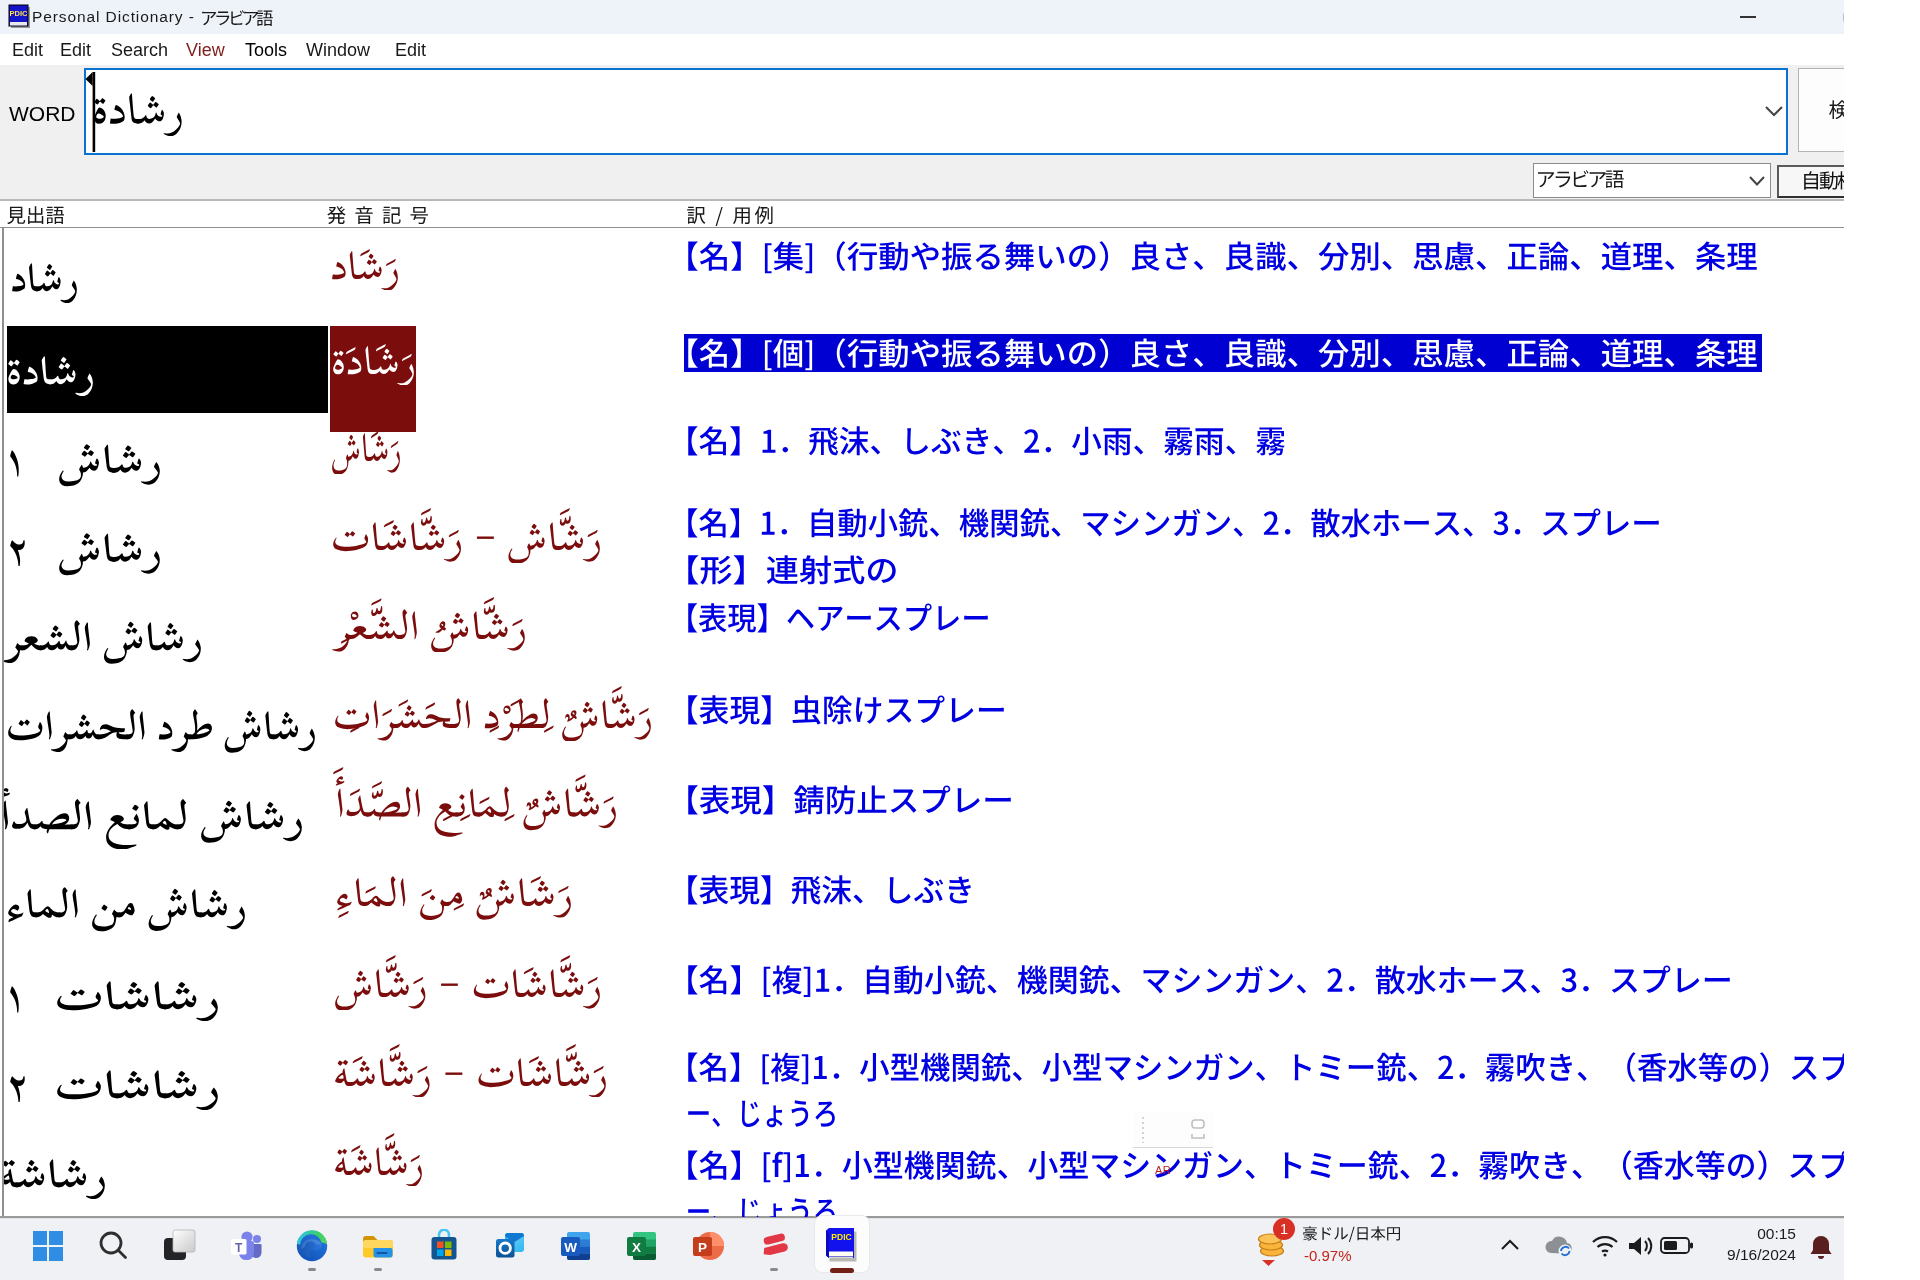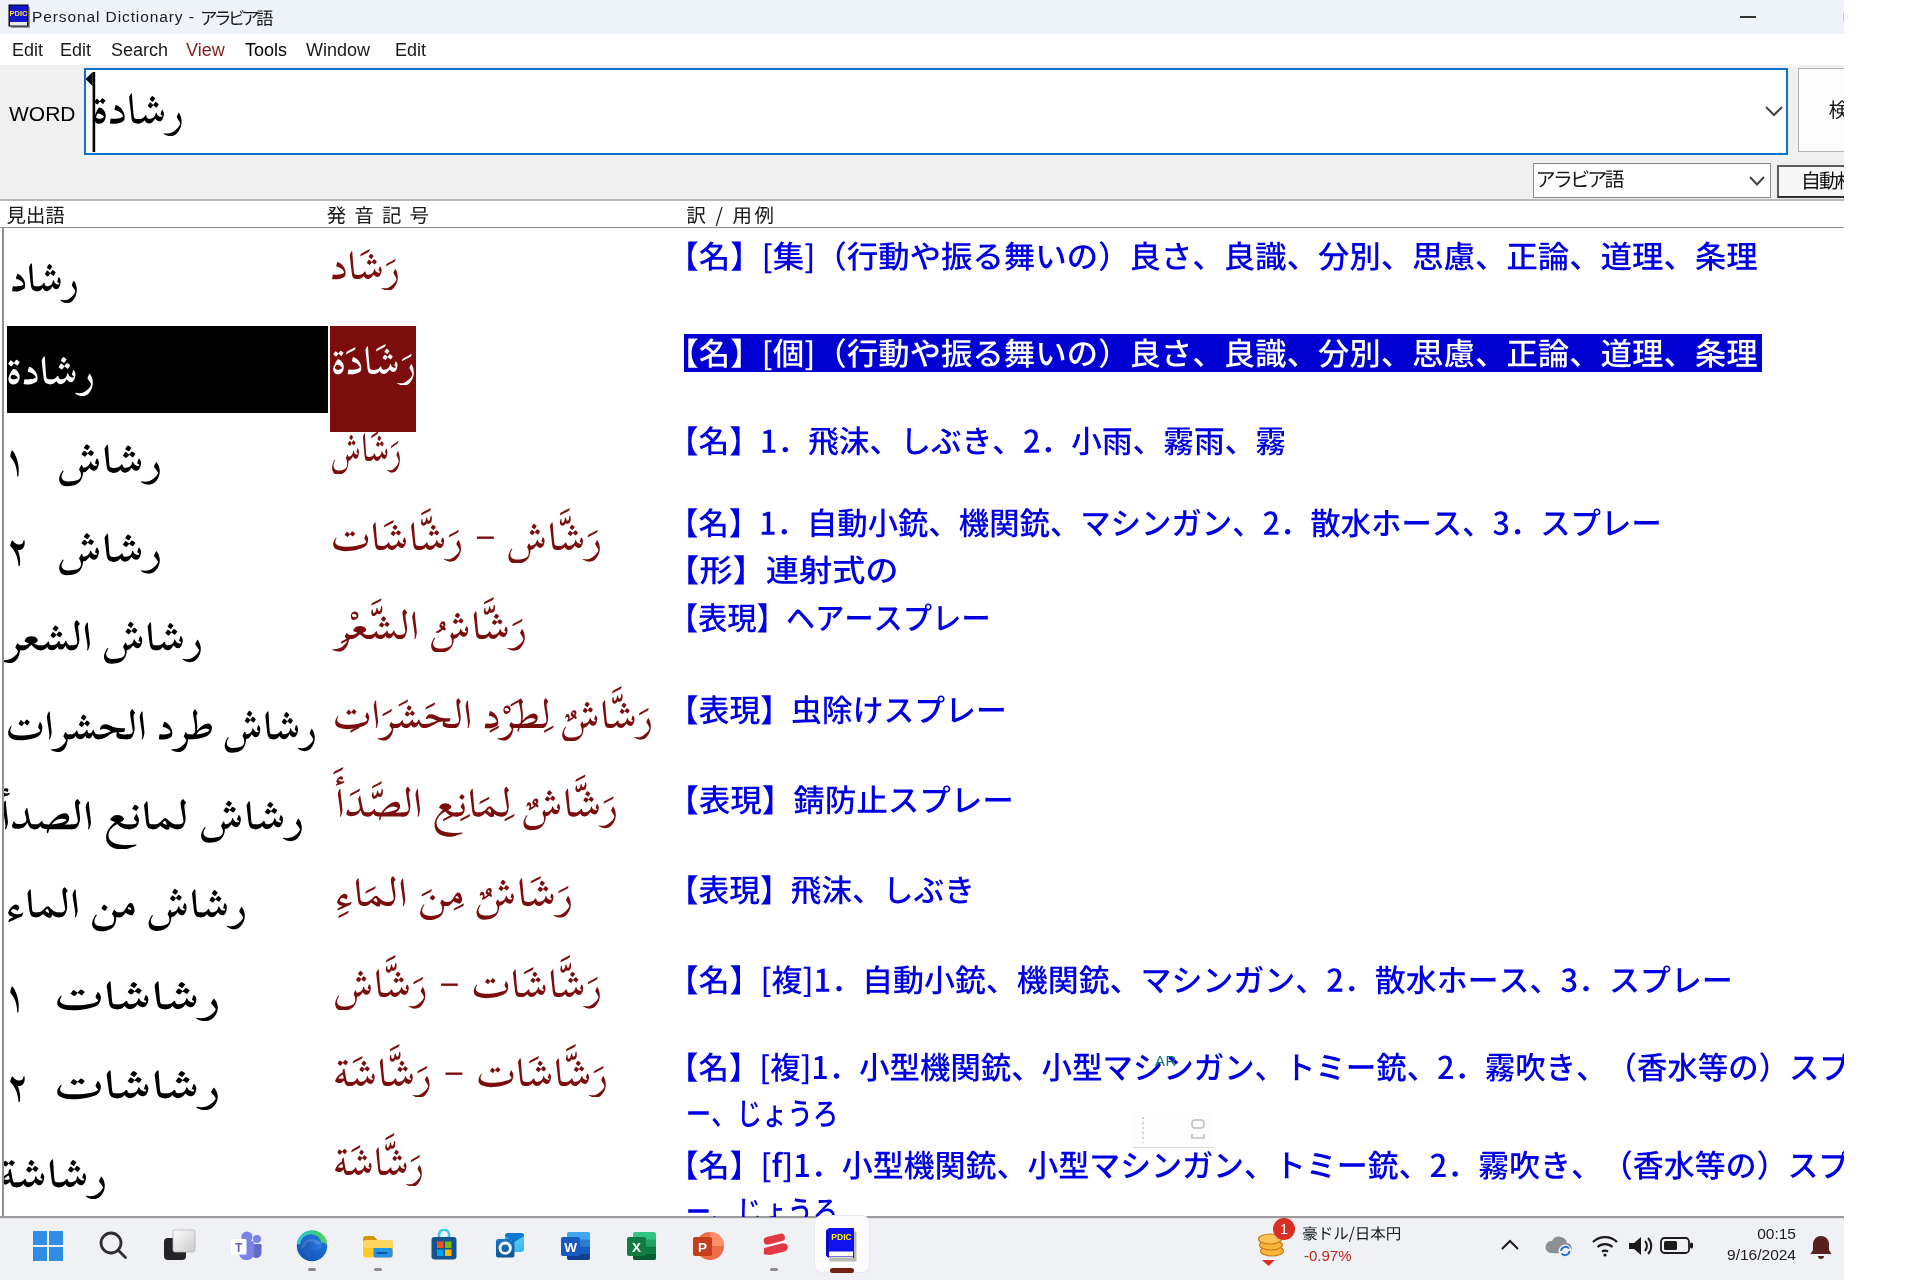--- a/index.html
+++ b/index.html
@@ -852,21 +852,21 @@
           <use href="#g155" x="3000" y="0"></use>
           <use href="#g156" x="4000" y="0"></use>
           <use href="#g157" x="5000" y="0"></use>
         </g>
       </svg>
 </div>
 <div class="abs" style="left:1133px;top:1112px;width:80px;height:36px;background:rgba(252,252,252,0.75);border-bottom:1px solid #d8d8d8"></div>
 <svg class="abs" style="left:1140px;top:1116px" width="6" height="28" viewBox="0 0 6 28" stroke="#c8c8c8" stroke-width="1.6" stroke-dasharray="2 3">
       <path d="M3 1 L3 27"></path>
     </svg>
-<div class="abs" style="left:1155px;top:1052px;font-size:15px;color:#0f766e;letter-spacing:0.5px">AR</div>
+<div class="abs" style="left:1155px;top:1164px;font-size:11px;color:#b91c1c;letter-spacing:0.5px">AR</div>
 <svg class="abs" style="left:1189px;top:1118px" width="20" height="24" viewBox="0 0 20 24" fill="none" stroke="#c0c0c0" stroke-width="1.6">
 <rect x="3" y="2" width="12" height="8" rx="3"></rect>
       <path d="M3 16 L3 20 L15 20 L15 16"></path>
     </svg>
 <div class="abs" style="left:0;top:1217.5px;width:1920px;height:62.5px;background:#eff1f5;border-top:1px solid #e2e3e6"></div>
 <svg class="abs" style="left:31px;top:1228px" width="34" height="36" viewBox="0 0 34 36">
       <g fill="#2f8de3">
         <path d="M2 3 h14 v14 h-14 Z"></path>
         <path d="M18 3 h14 v14 h-14 Z"></path>
         <path d="M2 19 h14 v14 h-14 Z"></path>

